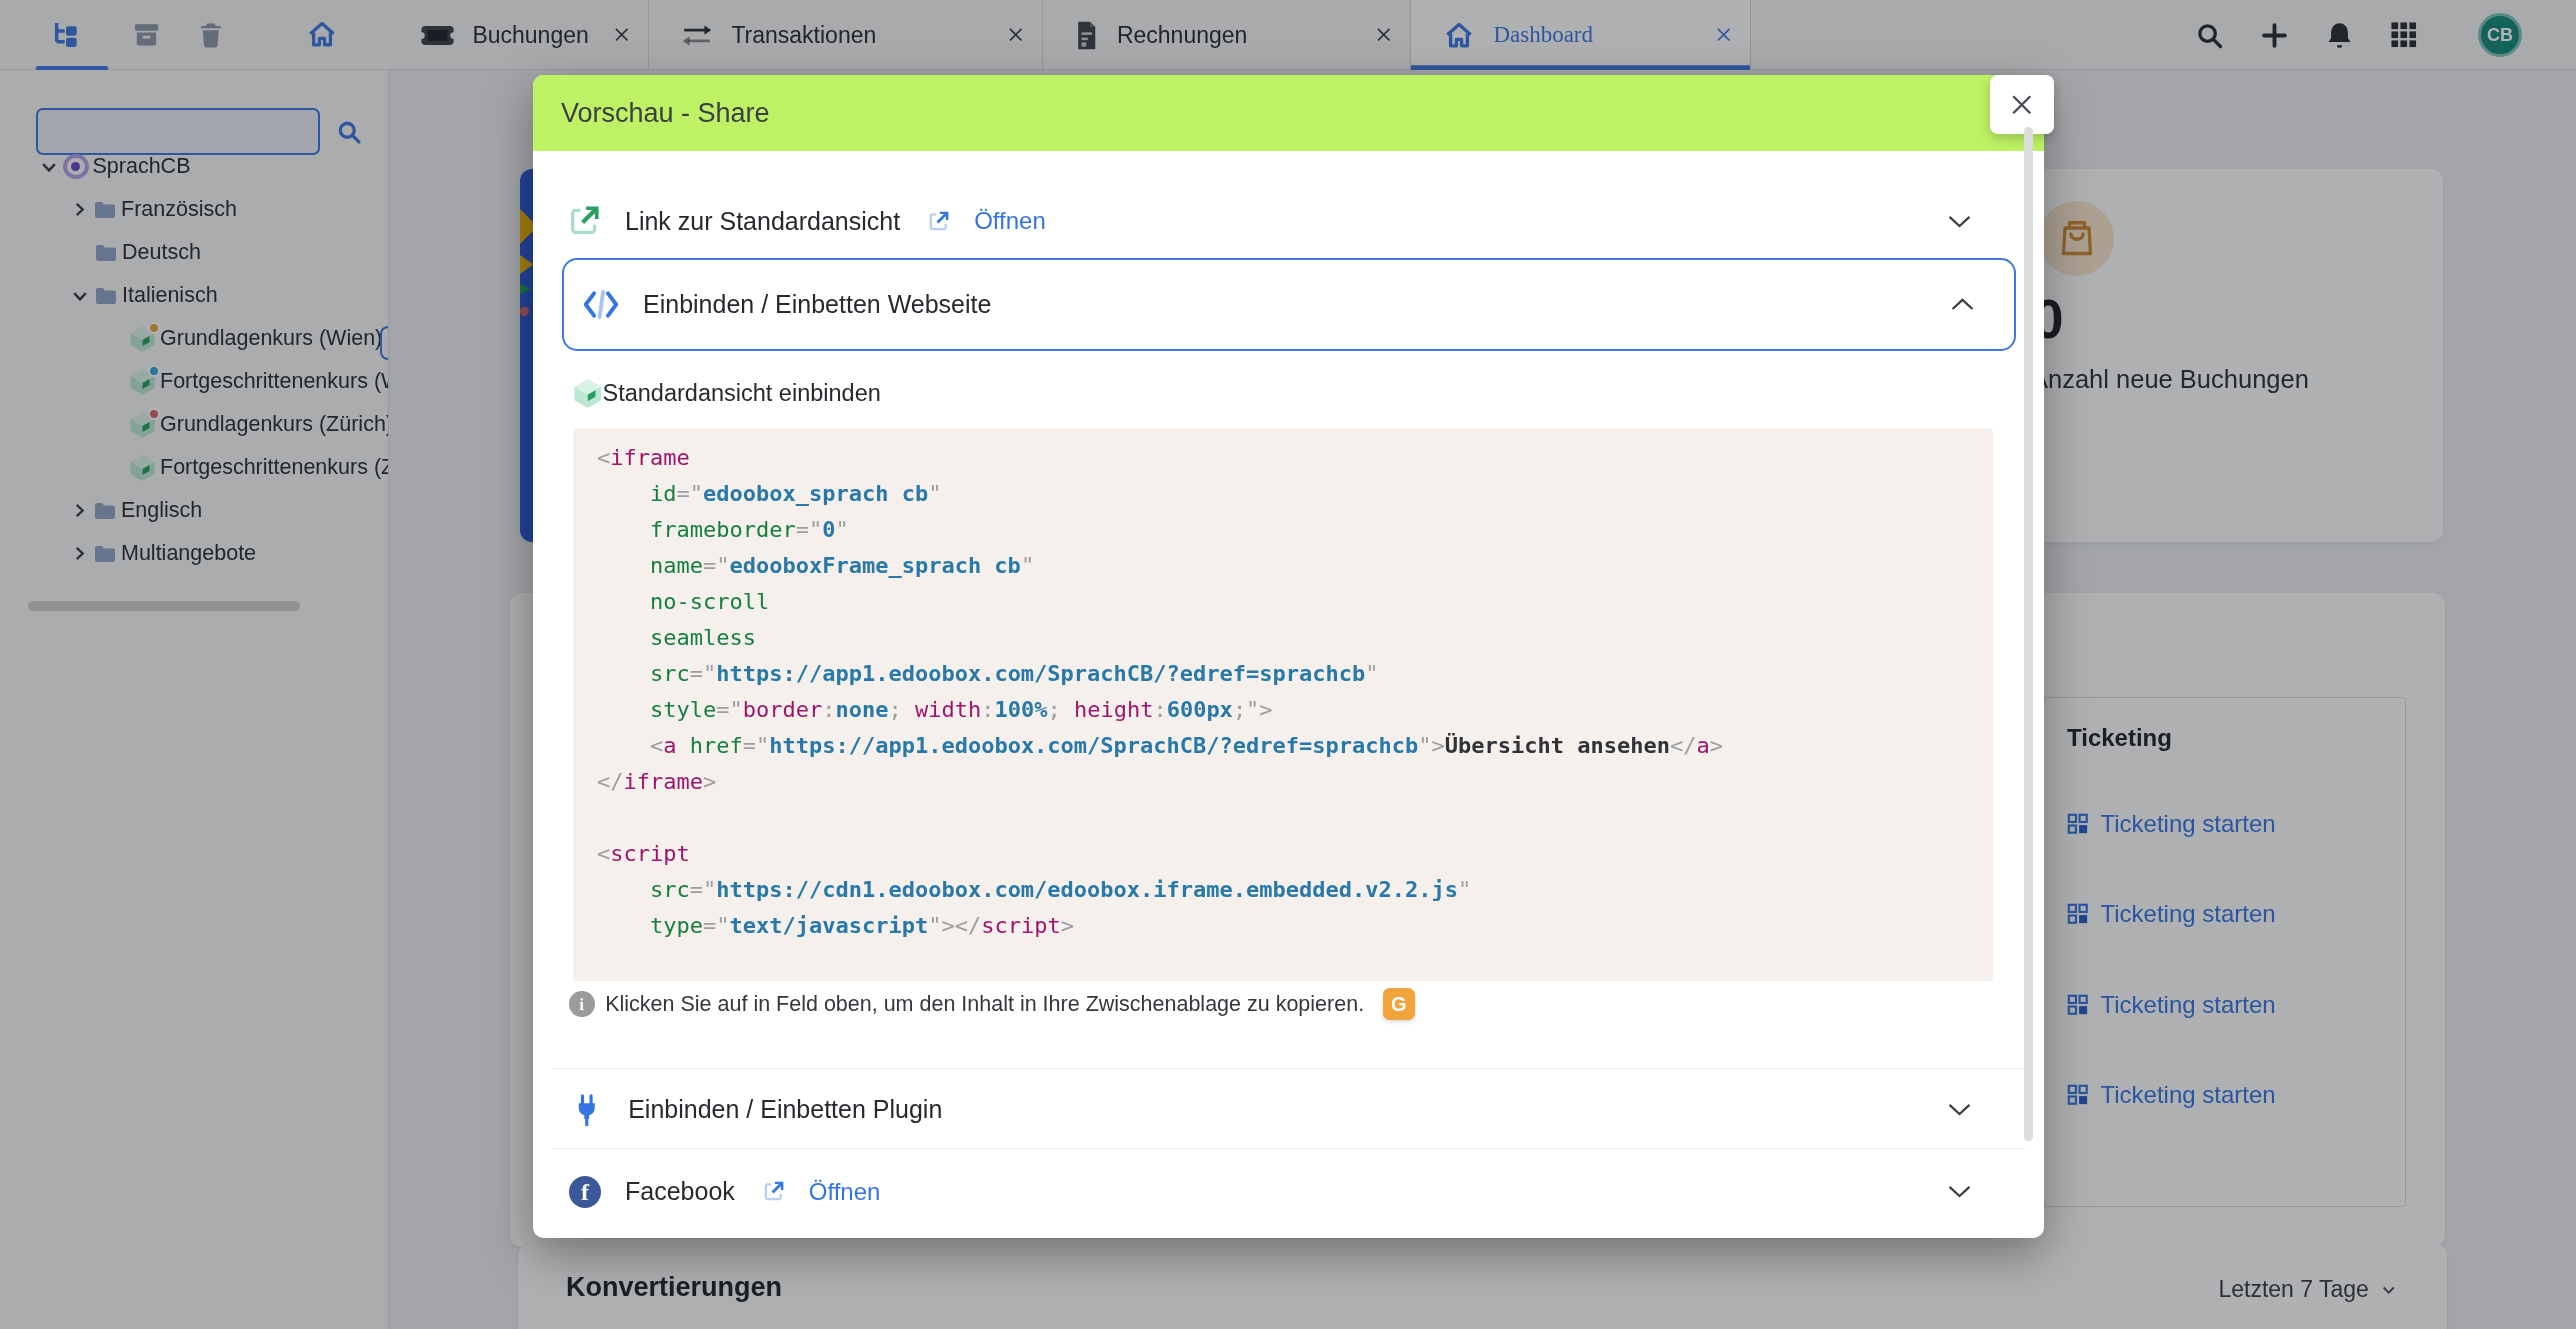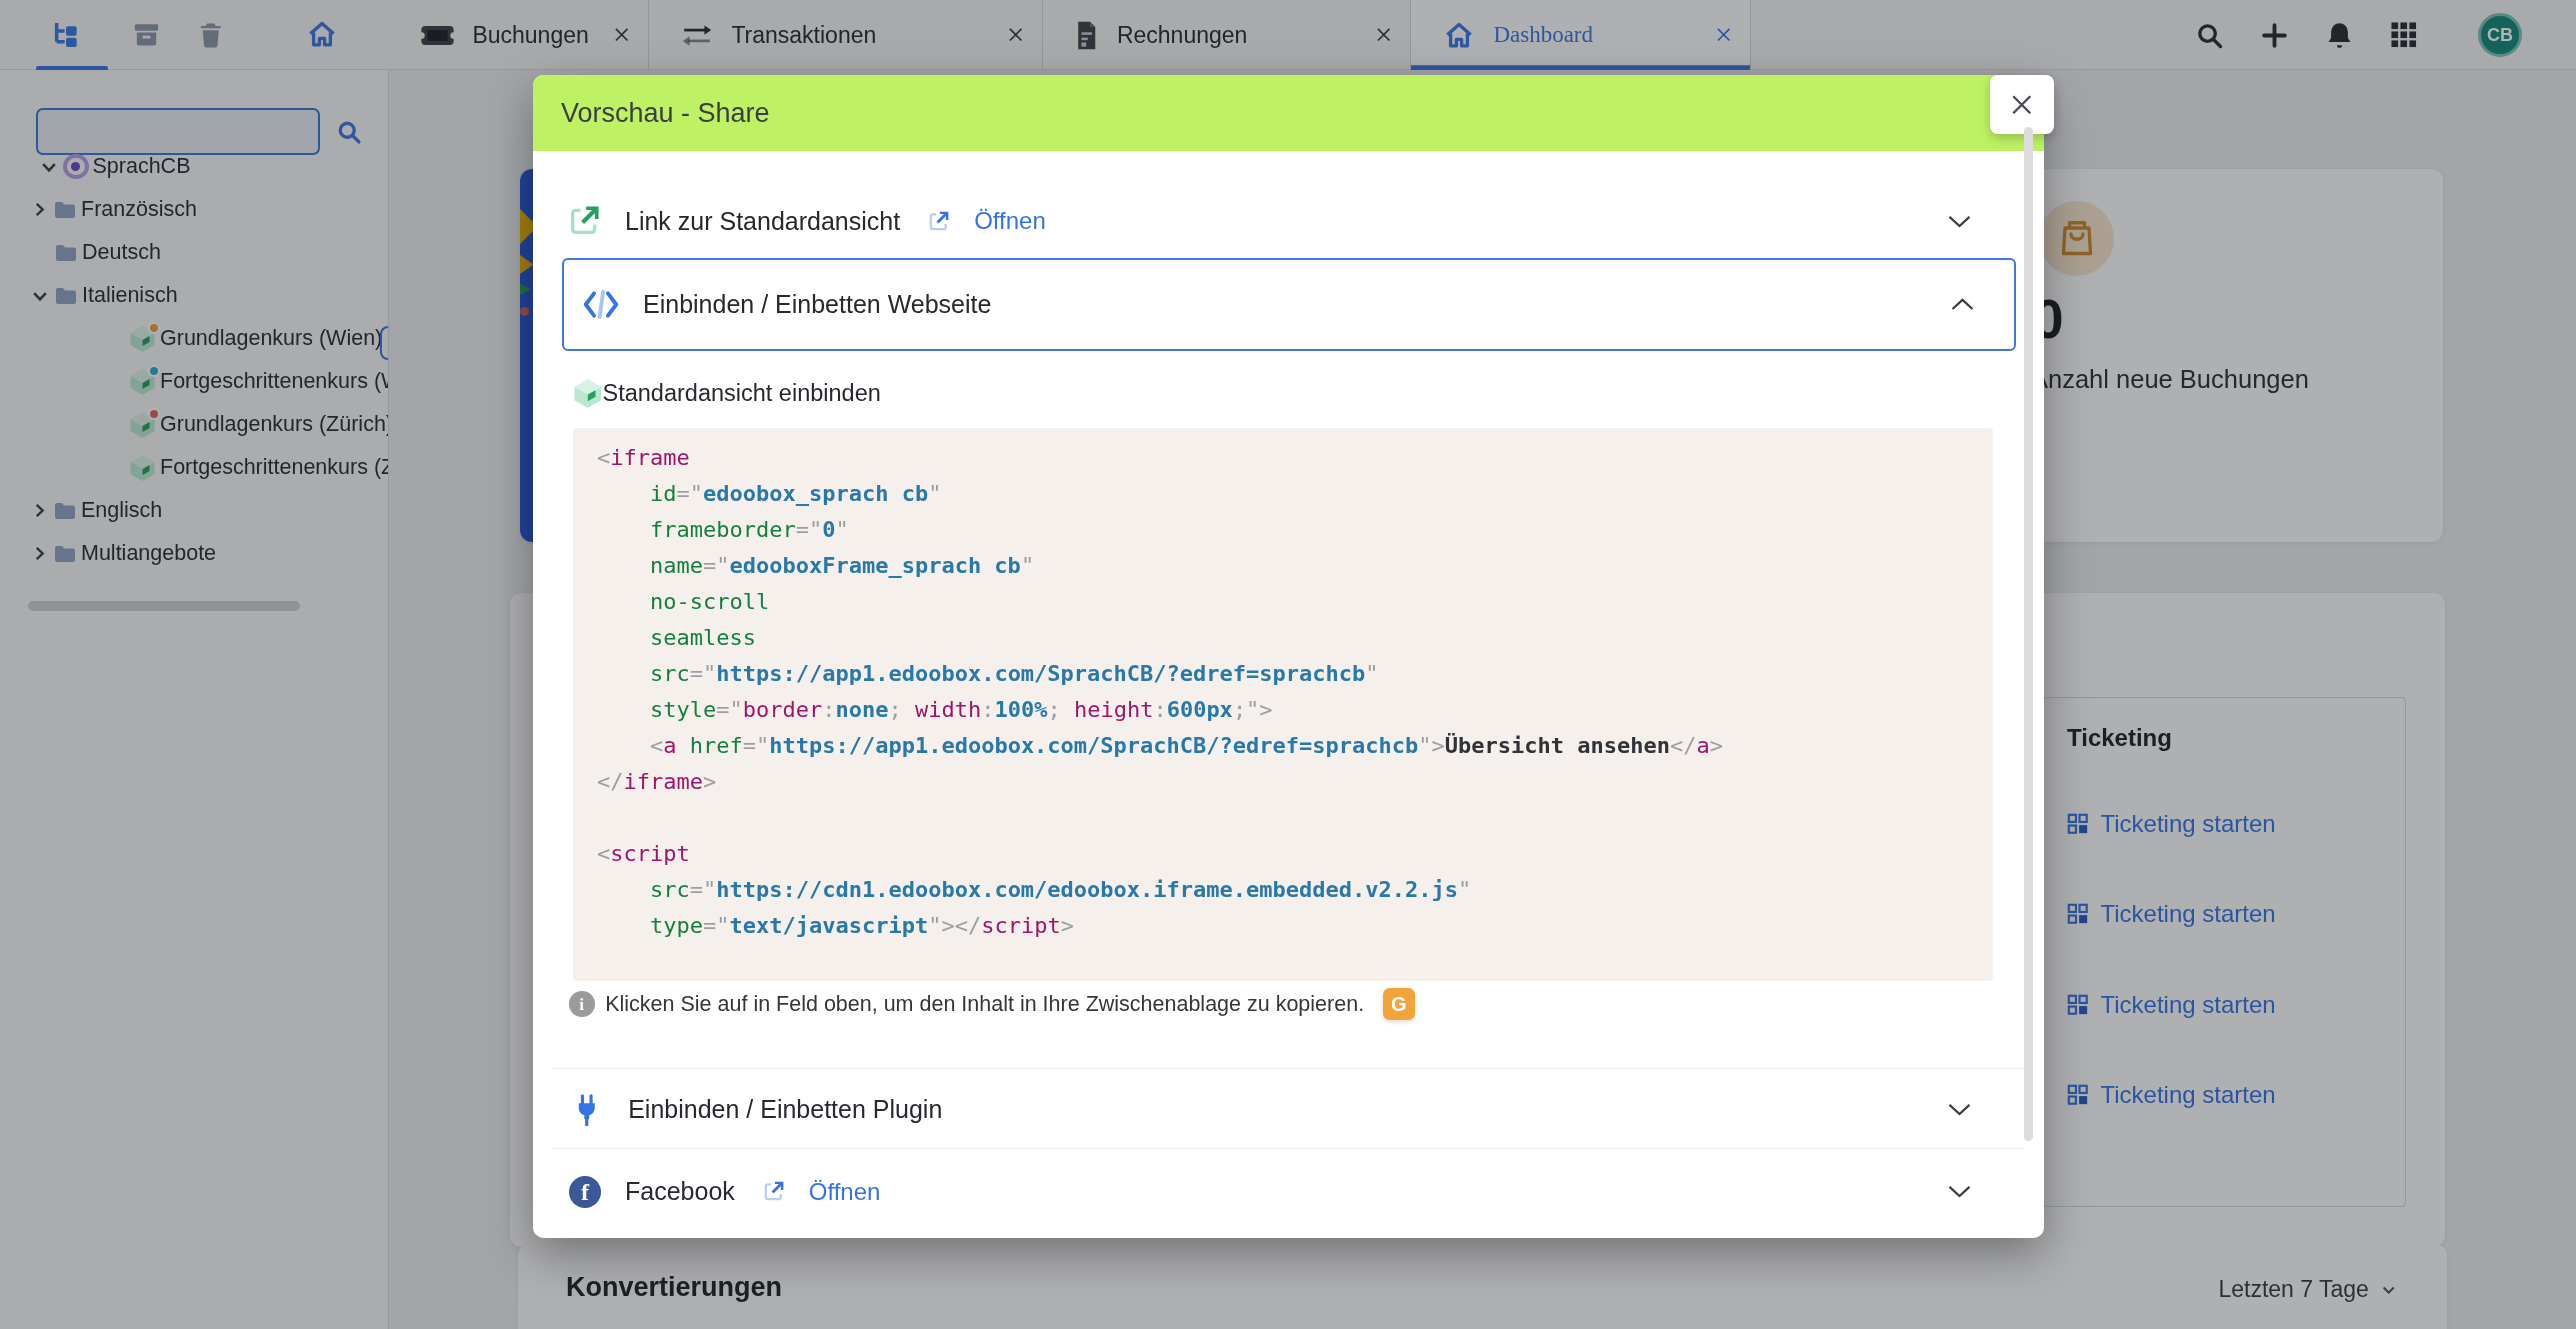--- a/index.html
+++ b/index.html
@@ -25,21 +25,21 @@
   .avatar{width:44px; height:44px; border-radius:50%; background:#17897b; border:3.4px solid #7fc3b9; color:#fff; font-size:18px; font-weight:bold; display:flex; align-items:center; justify-content:center; margin-left:25.5px;}
 
   
   .sidebar{position:absolute; left:0; top:70px; width:389px; height:1259px; background:var(--chrome2); border-right:1.3px solid #d8dadd; overflow:hidden;}
   .search-row{position:absolute; left:36px; top:38px; display:flex; align-items:center;}
   .search-input{width:284px; height:47px; border:2px solid var(--accent); border-radius:6.7px; background:#e7ebf4; outline:none; font-size:20px; padding:0 12px; color:var(--ink);}
   .search-btn{margin-left:14.8px;}
   .tree{position:absolute; left:0; top:75px; right:0;}
   .trow{height:43px; display:flex; align-items:center; gap:4px; font-size:21.5px; color:#2b3038; white-space:nowrap; position:relative;}
   .trow .sp{width:20px; flex:0 0 20px;}
-  .lvl0{padding-left:39px;} .lvl1{padding-left:30px;} .lvl2{padding-left:129px;}
+  .lvl0{padding-left:39px;} .lvl1{padding-left:70px;} .lvl2{padding-left:129px;}
   .target{width:25.5px; height:25.5px; border:4px solid #b3a0e6; border-radius:50%; display:flex; align-items:center; justify-content:center;}
   .target i{width:9.4px; height:9.4px; background:#6d48c8; border-radius:50%;}
   .cubewrap{position:relative; width:27px; height:28px;}
   .cdot{position:absolute; right:-4px; top:-2.7px; width:12px; height:12px; border-radius:50%; border:2px solid #fff;}
   .frag{position:absolute; left:380px; top:256px; width:27px; height:34px; border:2.7px solid var(--accent); border-right:none; border-radius:8px 0 0 8px;}
   .hscroll{position:absolute; left:28px; top:531px; width:272px; height:10px; background:#cfcfcf; border-radius:5.4px;}
 
   
   .main{position:absolute; left:389px; top:70px; width:2187px; height:1259px; background:var(--page);}
   .card{position:absolute; background:var(--card); border-radius:12px; box-shadow:0 1.3px 5.4px rgba(20,25,35,.06);}
@@ -65,21 +65,21 @@
   .overlay{position:fixed; left:0; top:0; width:2576px; height:1330px; background:rgba(15,18,22,.32);}
   .modal{position:fixed; left:533px; top:75px; width:1511px; height:1163px; background:#fff; border-radius:10.7px; box-shadow:0 16px 47px rgba(0,0,0,.35);}
   .m-head{position:absolute; left:0; top:0; width:100%; height:76px; background:#bef264; border-radius:10.7px 10.7px 0 0;}
   .m-title{position:absolute; left:28px; top:0; line-height:76px; font-size:27px; font-weight:500; color:#3b3e44;}
   .m-close{position:absolute; left:1457px; top:0; width:64px; height:59px; background:#fff; border-radius:8px; box-shadow:0 4px 12px rgba(0,0,0,.22); display:flex; align-items:center; justify-content:center; cursor:pointer;}
   .acc-row{position:absolute; left:34px; right:29px; display:flex; align-items:center;}
   .r1{top:114px; height:64px;}
   .acc-label{font-size:25px; font-weight:500; color:#26292e;}
   .openlink{display:flex; align-items:center; gap:24px; margin-left:27px; color:var(--link); font-size:24px; cursor:pointer;}
   .chev{margin-left:auto; margin-right:44px;}
-  .r2{left:29px; right:auto; top:183px; width:1454px; height:93px; border:2px solid var(--accent); border-radius:6px; padding:0 40px 0 19px;}
+  .r2{left:29px; right:auto; top:183px; width:1454px; height:93px; border:2px solid var(--accent); border-radius:15px; padding:0 40px 0 19px;}
   .r2 .chev{margin-right:0;}
   .sub-row{position:absolute; left:40px; top:301px; height:35px; display:flex; align-items:center; font-size:23.5px; color:#26292e;}
   .codeblock{position:absolute; left:40px; top:353px; width:1420px; height:553px; background:#f5f0ec; border-radius:4px; padding:12px 0 0 24px; font-family:"DejaVu Sans Mono", monospace; font-size:22px; line-height:36px; overflow:hidden; cursor:pointer;}
   .code-line{white-space:pre;}
   .tok-p{color:#9a9ea3;} .tok-t{color:#a0156b;} .tok-a{color:#15803d;}
   .tok-v{color:#2878a8; font-weight:bold;} .tok-m{color:#a0156b;} .tok-x{color:#2f3338; font-weight:bold;}
   .hint-row{position:absolute; left:36px; top:911px; height:36px; display:flex; align-items:center; gap:10.7px; font-size:21.5px; color:#33373c;}
   .info-ic{width:25.5px; height:25.5px; border-radius:50%; background:#9b9b9b; color:#fff; font-family:"Liberation Serif", serif; font-weight:bold; font-size:17.4px; display:flex; align-items:center; justify-content:center;}
   .gbadge{width:32px; height:32px; margin-left:8px; border-radius:6.7px; background:#f0a43a; color:#fff; font-weight:bold; font-size:20px; display:flex; align-items:center; justify-content:center; box-shadow:0 2px 4px rgba(0,0,0,.15);}
   .mdiv{position:absolute; left:19px; right:19px; height:1.3px; background:#ececec;}

